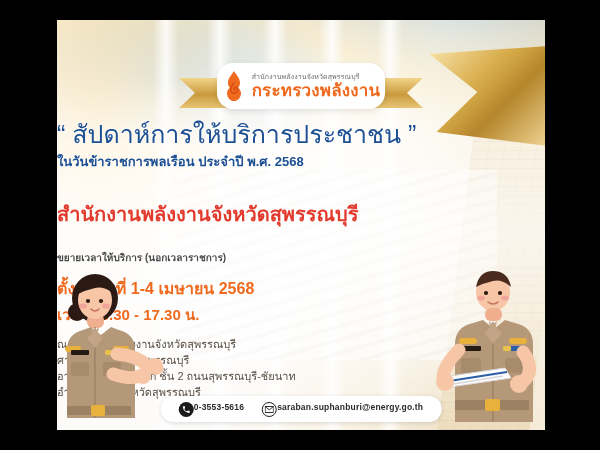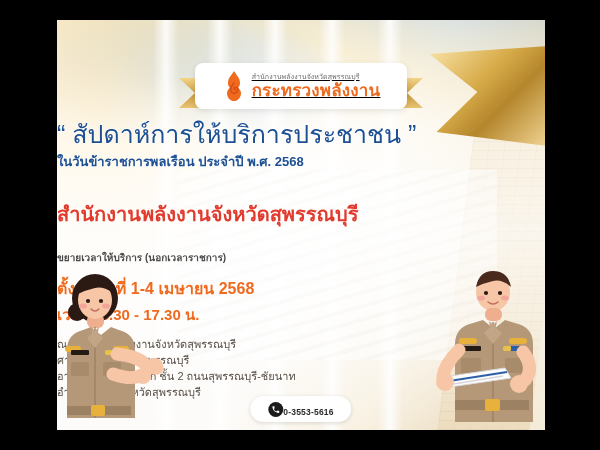--- a/index.html
+++ b/index.html
@@ -64,23 +64,23 @@
   .ribbon-r { right:122px; clip-path:polygon(0 0,100% 0,calc(100% - 16px) 50%,100% 100%,0 100%); }
 
   .gold-corner {
     position:absolute; right:-2px; top:26px; width:120px; height:100px;
     background:linear-gradient(135deg,#fbe6ae 0%,#d7ab49 40%,#b5862c 62%,#f0d493 100%);
     clip-path:polygon(100% 0, 100% 100%, 8% 86%, 42% 46%, 2% 8%);
   }
 
   .logo-card {
     position:absolute; left:50%; top:43px; transform:translateX(-50%);
-    width:212px; height:46px; background:#fff; border-radius:8px;
+    width:168px; height:46px; background:#fff; border-radius:16px;
     box-shadow:0 2px 6px rgba(0,0,0,.10);
-    display:flex; align-items:center; justify-content:center; gap:6px;text-decoration:underline;
+    display:flex; align-items:center; justify-content:center; gap:6px;
   }
   .flame { width:24px; height:30px; position:relative; flex:0 0 auto; }
   .flame svg { display:block; }
   .logo-text { display:flex; flex-direction:column; line-height:1; }
   .logo-sub { font-size:7px; color:#6b6b6b; letter-spacing:.1px; white-space:nowrap; }
   .logo-main {
     font-size:17px; font-weight:bold; color:#ef6a1e; white-space:nowrap;
     margin-top:2px; letter-spacing:.2px;
   }
 
@@ -122,21 +122,21 @@
     font-size:11px; color:#5a5148; line-height:16px; white-space:nowrap;
   }
 
   
   .contact {
     position:absolute; left:50%; transform:translateX(-50%); bottom:8px;
     height:26px; padding:0 18px; background:#fff; border-radius:13px;
     box-shadow:0 1px 4px rgba(0,0,0,.14);
     display:flex; align-items:center; gap:18px;
   }
-  .c-item { display:flex; align-items:flex-end; gap:0; }
+  .c-item { display:flex; align-items:flex-start; gap:0; }
   .c-ico {
     width:15px; height:15px; border-radius:50%;
     display:flex; align-items:center; justify-content:center; flex:0 0 auto;
   }
   .c-ico.phone { background:#1b1b1b; }
   .c-ico.mail  { background:#fff; border:1.6px solid #1b1b1b; }
   .c-txt { font-size:8.5px; font-weight:bold; color:#2a2a2a; letter-spacing:.2px; white-space:nowrap; }
 
   
   .person { position:absolute; bottom:0; }
@@ -277,16 +277,25 @@
 
     <div class="contact">
       <div class="c-item">
         <span class="c-ico phone">
           <svg width="9" height="9" viewBox="0 0 24 24" aria-hidden="true">
             <path d="M6.6 10.8c1.4 2.8 3.8 5.2 6.6 6.6l2.2-2.2c.3-.3.7-.4 1.1-.2 1.2.4 2.4.6 3.7.6.6 0 1 .4 1 1V20c0 .6-.4 1-1 1C10.6 21 3 13.4 3 4c0-.6.4-1 1-1h3.4c.6 0 1 .4 1 1 0 1.3.2 2.5.6 3.7.1.4 0 .8-.2 1.1l-2.2 2z" fill="#fff"></path>
           </svg>
         </span>
         <span class="c-txt">0-3553-5616</span>
       </div>
+      <div class="c-item">
+        <span class="c-ico mail">
+          <svg width="9" height="7" viewBox="0 0 24 18" aria-hidden="true">
+            <rect x="1" y="1" width="22" height="16" fill="none" stroke="#1b1b1b" stroke-width="2.4"></rect>
+            <path d="M1 1 L12 10 L23 1" fill="none" stroke="#1b1b1b" stroke-width="2.4"></path>
+          </svg>
+        </span>
+        <span class="c-txt">saraban.suphanburi@energy.go.th</span>
+      </div>
     </div>
 
   </div>
 </div>
 
 </body></html>

